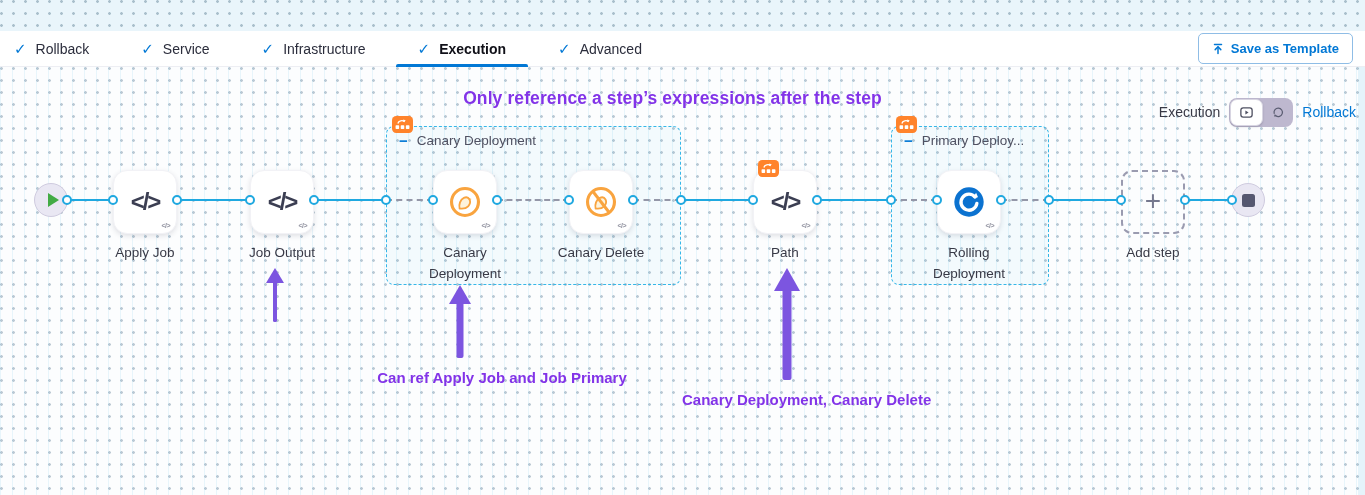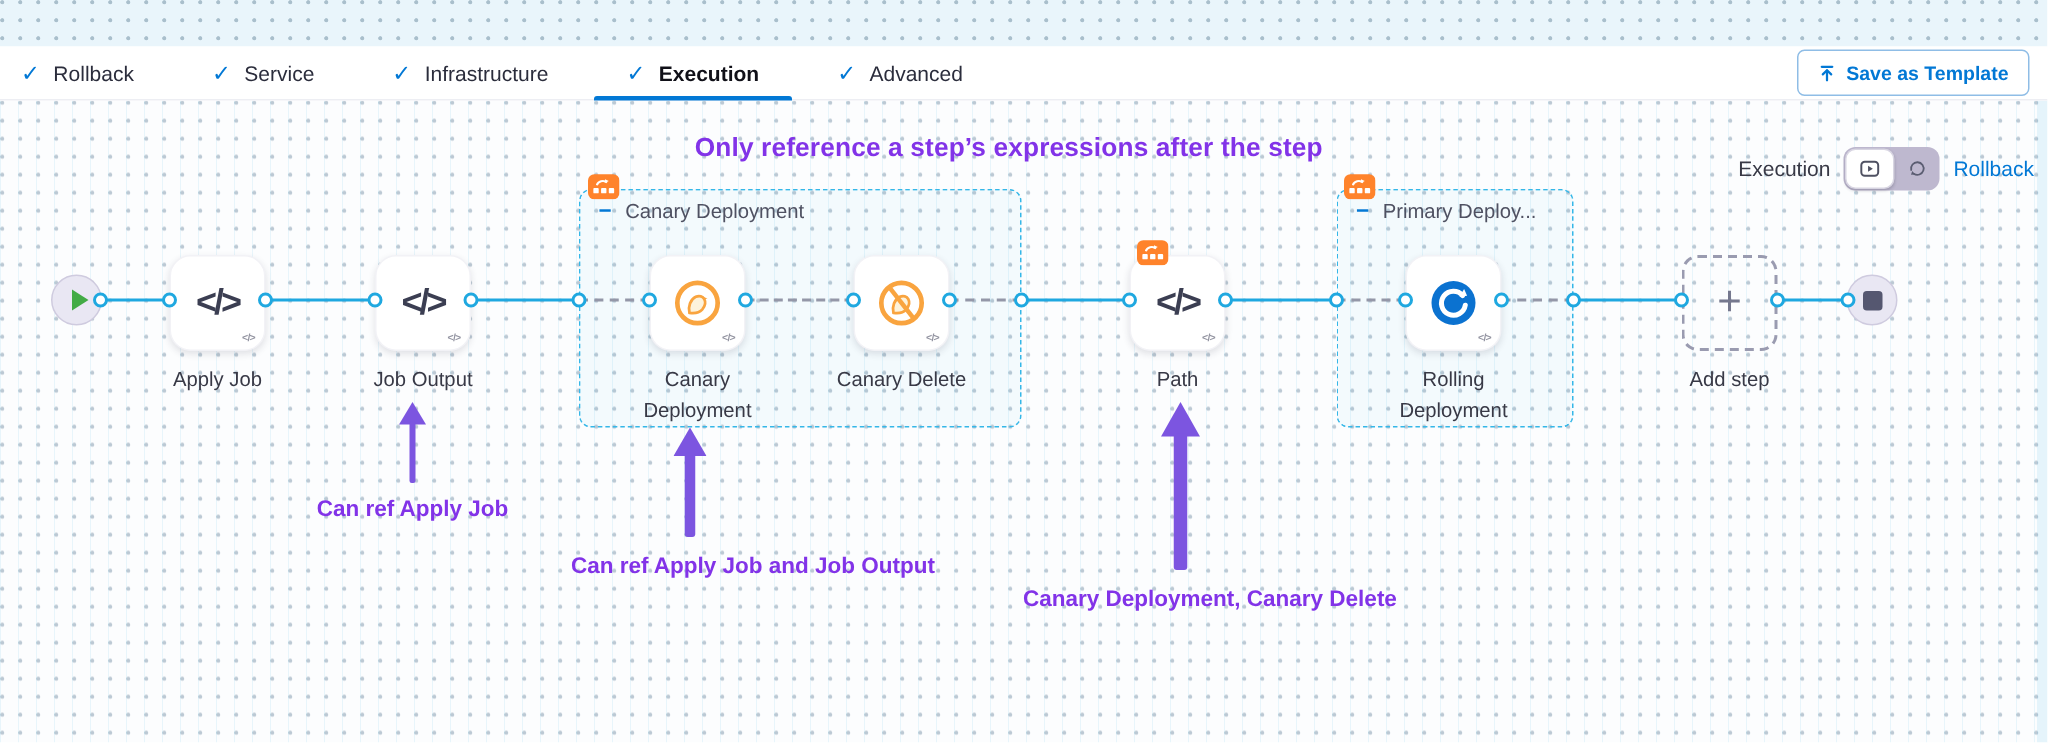--- a/index.html
+++ b/index.html
@@ -309,20 +309,19 @@
           <rect x="7.5" y="17" width="7" height="56" rx="2"></rect>
       </svg>
     </div>
     <div class="arrow" style="left:774px; top:201px;">
       <svg width="26" height="112" viewBox="0 0 26 112" fill="#7c55e0">
         <polygon points="13,0 0,23 26,23"></polygon>
           <rect x="8.5" y="21" width="9" height="91" rx="2"></rect>
       </svg>
     </div>
 
-    <div class="ann" style="left:155px; top:263px; width:240px; text-align:center;">Can ref Apply Job</div>
-    <div class="ann" style="left:342px; top:301px; width:320px; text-align:center;">Can ref Apply Job and Job Output</div>
+    <div class="ann" style="left:342px; top:301px; width:320px; text-align:center;">Can ref Apply Job and Job Primary</div>
     <div class="ann" style="left:682px; top:323px; width:300px;">
       <div>Canary Deployment, Canary Delete</div>
     </div>
 
   </div>
 </div>
 
 </body></html>

